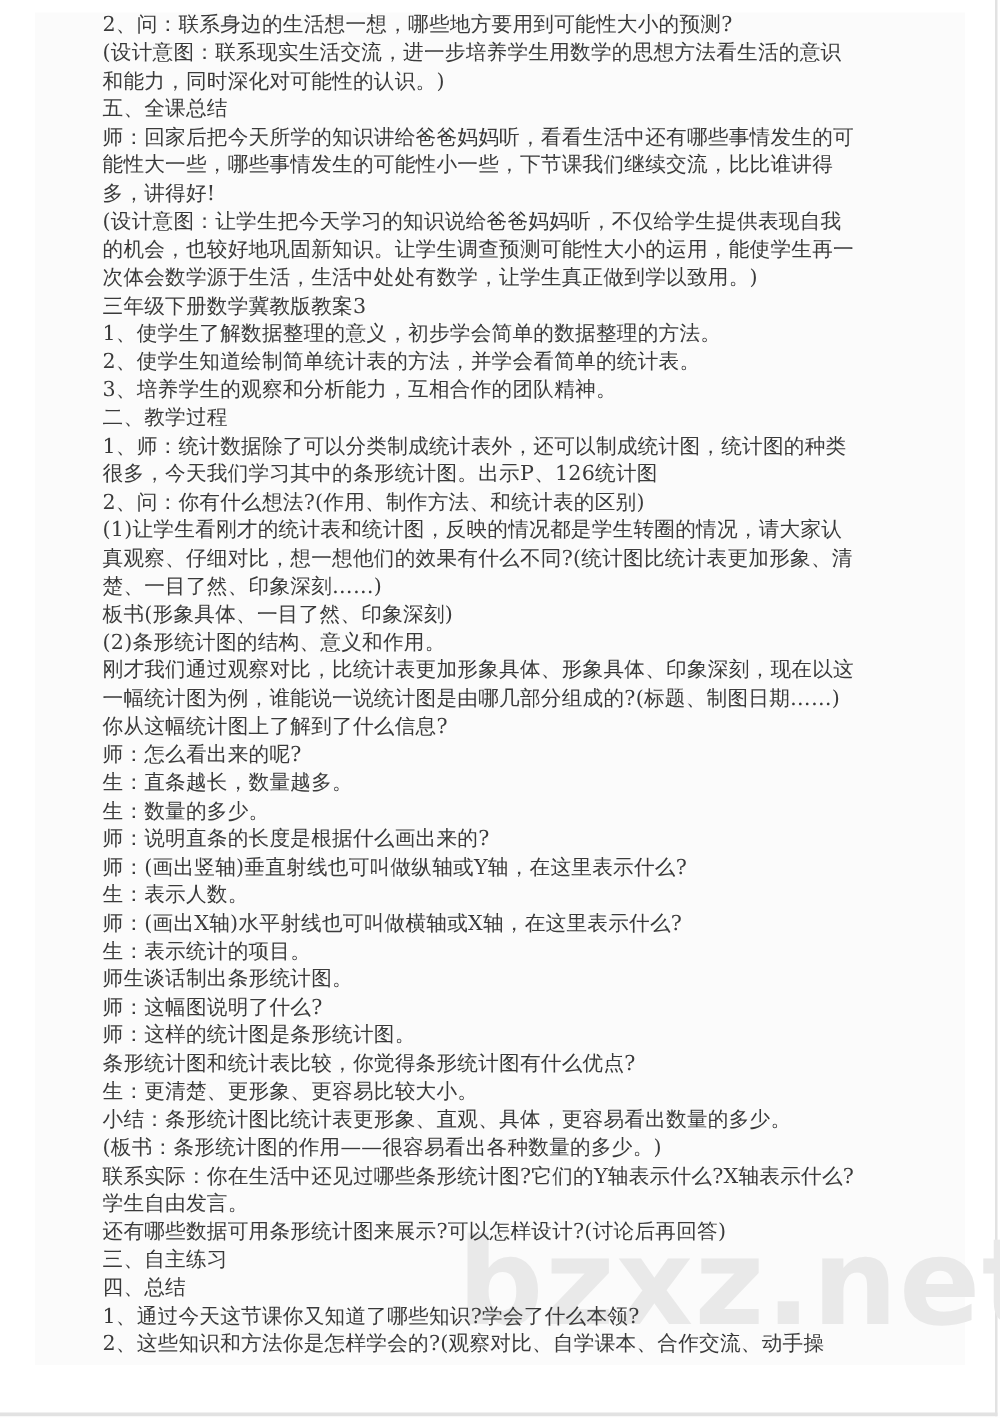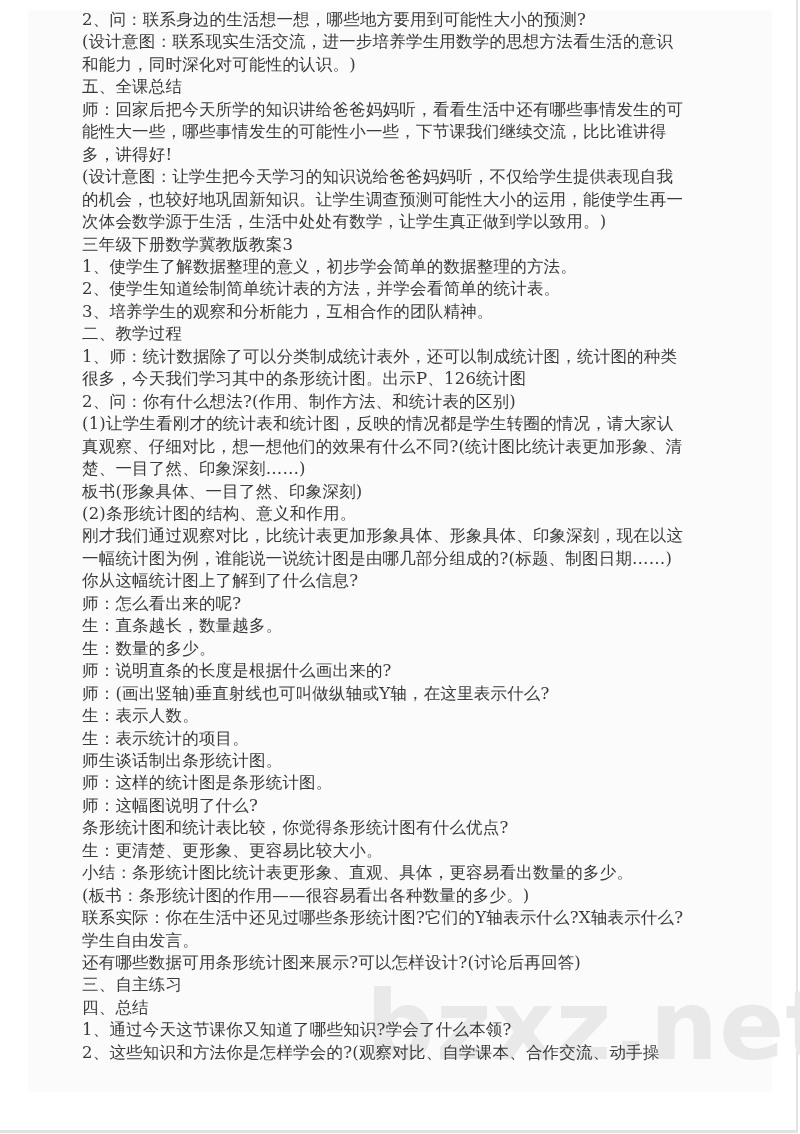--- a/index.html
+++ b/index.html
@@ -95,24 +95,25 @@
   <span class="doc-line">(2)条形统计图的结构、意义和作用。</span>
   <span class="doc-line">刚才我们通过观察对比，比统计表更加形象具体、形象具体、印象深刻，现在以这</span>
   <span class="doc-line">一幅统计图为例，谁能说一说统计图是由哪几部分组成的?(标题、制图日期……)</span>
   <span class="doc-line">你从这幅统计图上了解到了什么信息?</span>
   <span class="doc-line">师：怎么看出来的呢?</span>
   <span class="doc-line">生：直条越长，数量越多。</span>
   <span class="doc-line">生：数量的多少。</span>
   <span class="doc-line">师：说明直条的长度是根据什么画出来的?</span>
   <span class="doc-line">师：(画出竖轴)垂直射线也可叫做纵轴或Y轴，在这里表示什么?</span>
   <span class="doc-line">生：表示人数。</span>
+  <span class="doc-line">师：(画出X轴)水平射线也可叫做横轴或X轴，在这里表示什么?</span>
   <span class="doc-line">生：表示统计的项目。</span>
   <span class="doc-line">师生谈话制出条形统计图。</span>
+  <span class="doc-line">师：这幅图说明了什么?</span>
   <span class="doc-line">师：这样的统计图是条形统计图。</span>
-  <span class="doc-line">师：这幅图说明了什么?</span>
   <span class="doc-line">条形统计图和统计表比较，你觉得条形统计图有什么优点?</span>
   <span class="doc-line">生：更清楚、更形象、更容易比较大小。</span>
   <span class="doc-line">小结：条形统计图比统计表更形象、直观、具体，更容易看出数量的多少。</span>
   <span class="doc-line">(板书：条形统计图的作用——很容易看出各种数量的多少。)</span>
   <span class="doc-line">联系实际：你在生活中还见过哪些条形统计图?它们的Y轴表示什么?X轴表示什么?</span>
   <span class="doc-line">学生自由发言。</span>
   <span class="doc-line">还有哪些数据可用条形统计图来展示?可以怎样设计?(讨论后再回答)</span>
   <span class="doc-line">三、自主练习</span>
   <span class="doc-line">四、总结</span>
   <span class="doc-line">1、通过今天这节课你又知道了哪些知识?学会了什么本领?</span>

